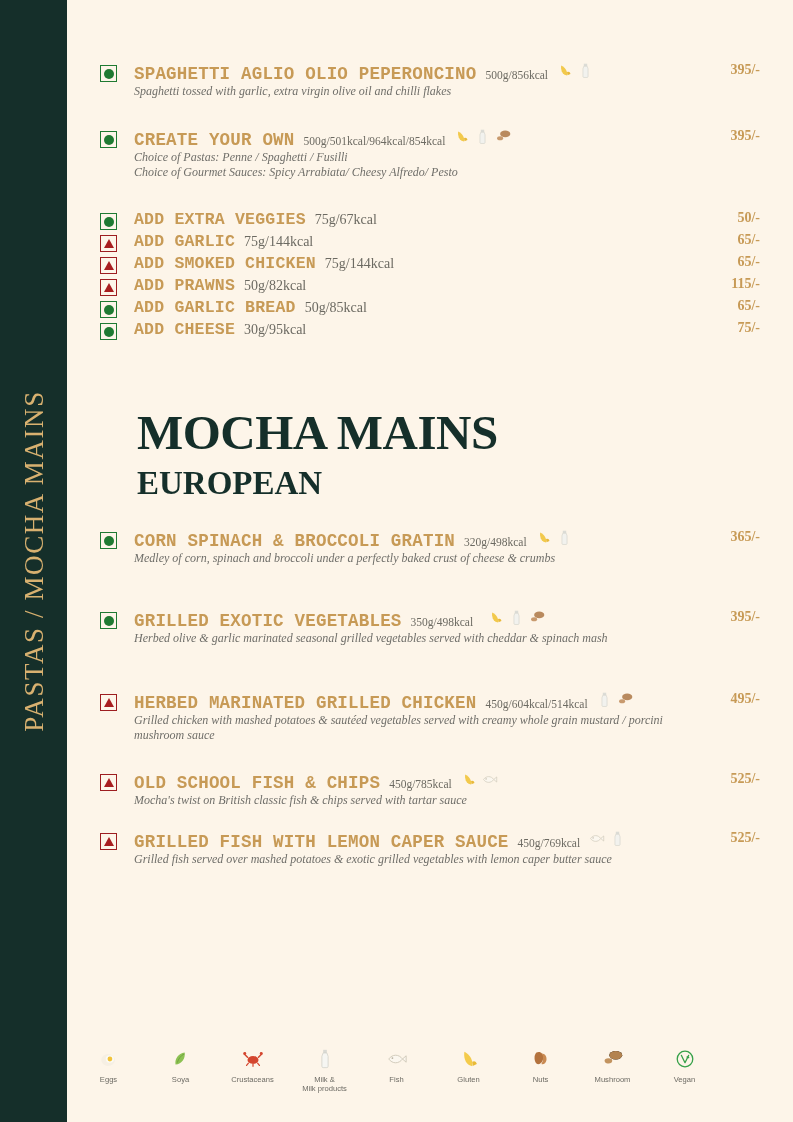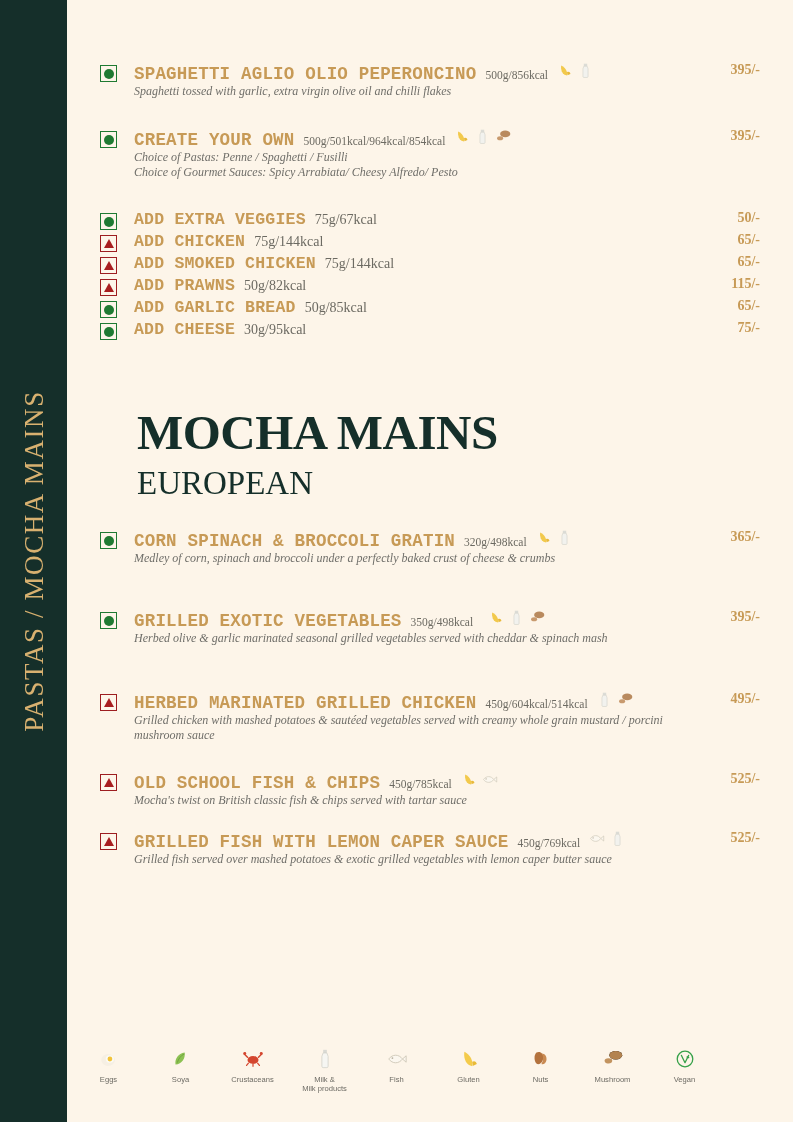--- a/index.html
+++ b/index.html
@@ -159,21 +159,21 @@
     color: #152f2a;
     font-size: 49px;
     font-weight: 700;
     letter-spacing: -0.5px;
     line-height: 1;
     font-family: "Liberation Serif", "DejaVu Serif", serif;
   }
   .section-sub {
     color: #152f2a;
     font-size: 33px;
-    font-weight: 400;
+    font-weight: 700;
     letter-spacing: 0px;
     line-height: 1;
     margin-top: 10px;
     font-family: "Liberation Serif", "DejaVu Serif", serif;
   }
 
   
   .legend {
     position: absolute;
     left: 0;
@@ -282,21 +282,21 @@
         <div class="price">50/-</div>
       </div>
     </div>
 
     <div class="addon" style="top:232px;">
       <div class="item-head">
         <div class="mark nonveg">
             <div class="tri"></div>
           </div>
         <div class="title-wrap">
-          <span class="title">ADD CHICKEN</span>
+          <span class="title">ADD GARLIC</span>
           <span class="grams">75g/144kcal</span>
         </div>
         <div class="price">65/-</div>
       </div>
     </div>
 
     <div class="addon" style="top:254px;">
       <div class="item-head">
         <div class="mark nonveg">
             <div class="tri"></div>

